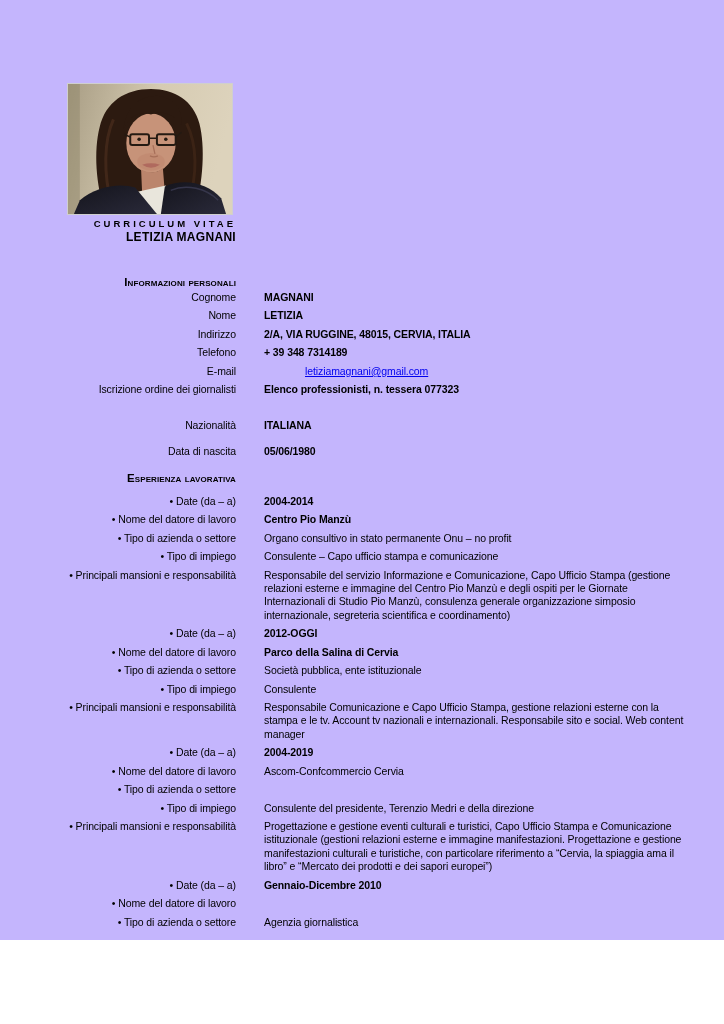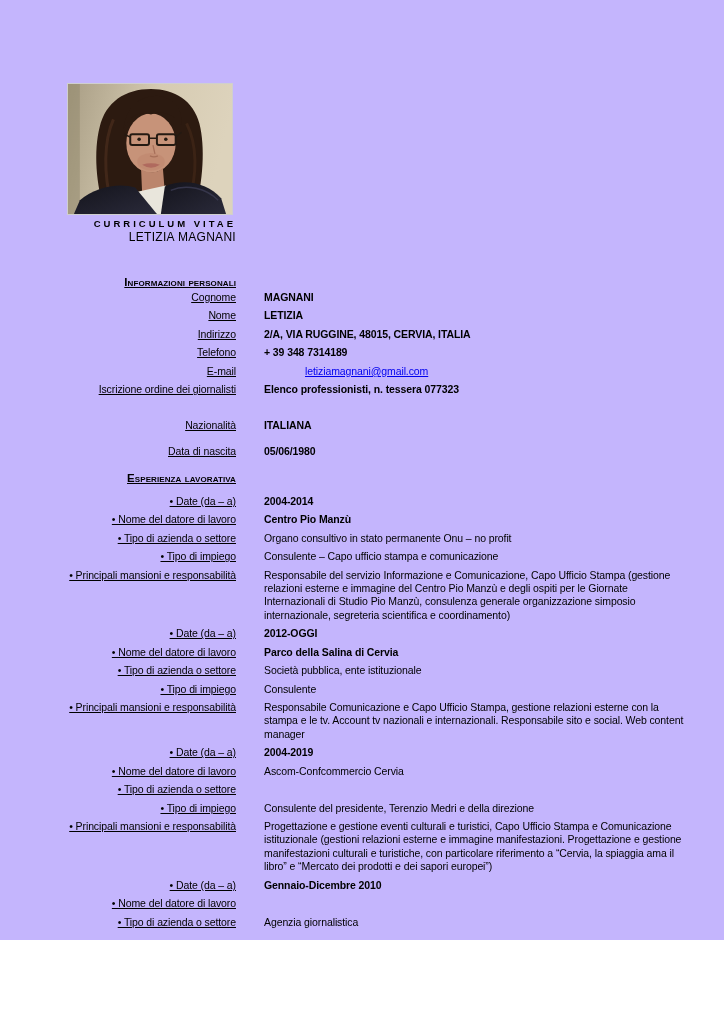--- a/index.html
+++ b/index.html
@@ -11,27 +11,27 @@
   .page { position: relative; width: 724px; height: 940px; overflow: hidden; background: #c4b5fd; }
 
   .photo {
     margin: 83px 0 0 67px; width: 166px; height: 132px;
     border: 1px solid #cfcfcf; box-sizing: border-box; overflow: hidden;
   }
   .photo svg { display: block; width: 100%; height: 100%; }
 
   .titles { margin: 3px 0 0 67px; width: 169px; text-align: right; }
   .cv-title { font-size: 9.5px; font-weight: 700; letter-spacing: 3px; line-height: 11.5px; white-space: nowrap; }
-  .cv-name  { font-size: 12px;  font-weight: 400; letter-spacing: 0.3px; line-height: 12px; margin-top: 1px; }
+  .cv-name  { font-size: 12px;  font-weight: 700; letter-spacing: 0.3px; line-height: 12px; margin-top: 1px; }
 
   .row {
     display: grid; grid-template-columns: 178px 426px; column-gap: 28px;
     margin: 0 0 5.2px 58px; line-height: 13.3px;
   }
-  .label { text-align: right; text-decoration: underline; }
+  .label { text-align: right; }
   .value { text-align: left; }
   .bold  { font-weight: 700; }
 
   .section-heading {
     font-weight: 700; font-variant: small-caps;
     font-size: 11.5px; letter-spacing: 0.1px;
   }
 
   .link { color: #0000ee; text-decoration: underline; font-weight: 400; cursor: pointer; margin-left: 41px; }
 

